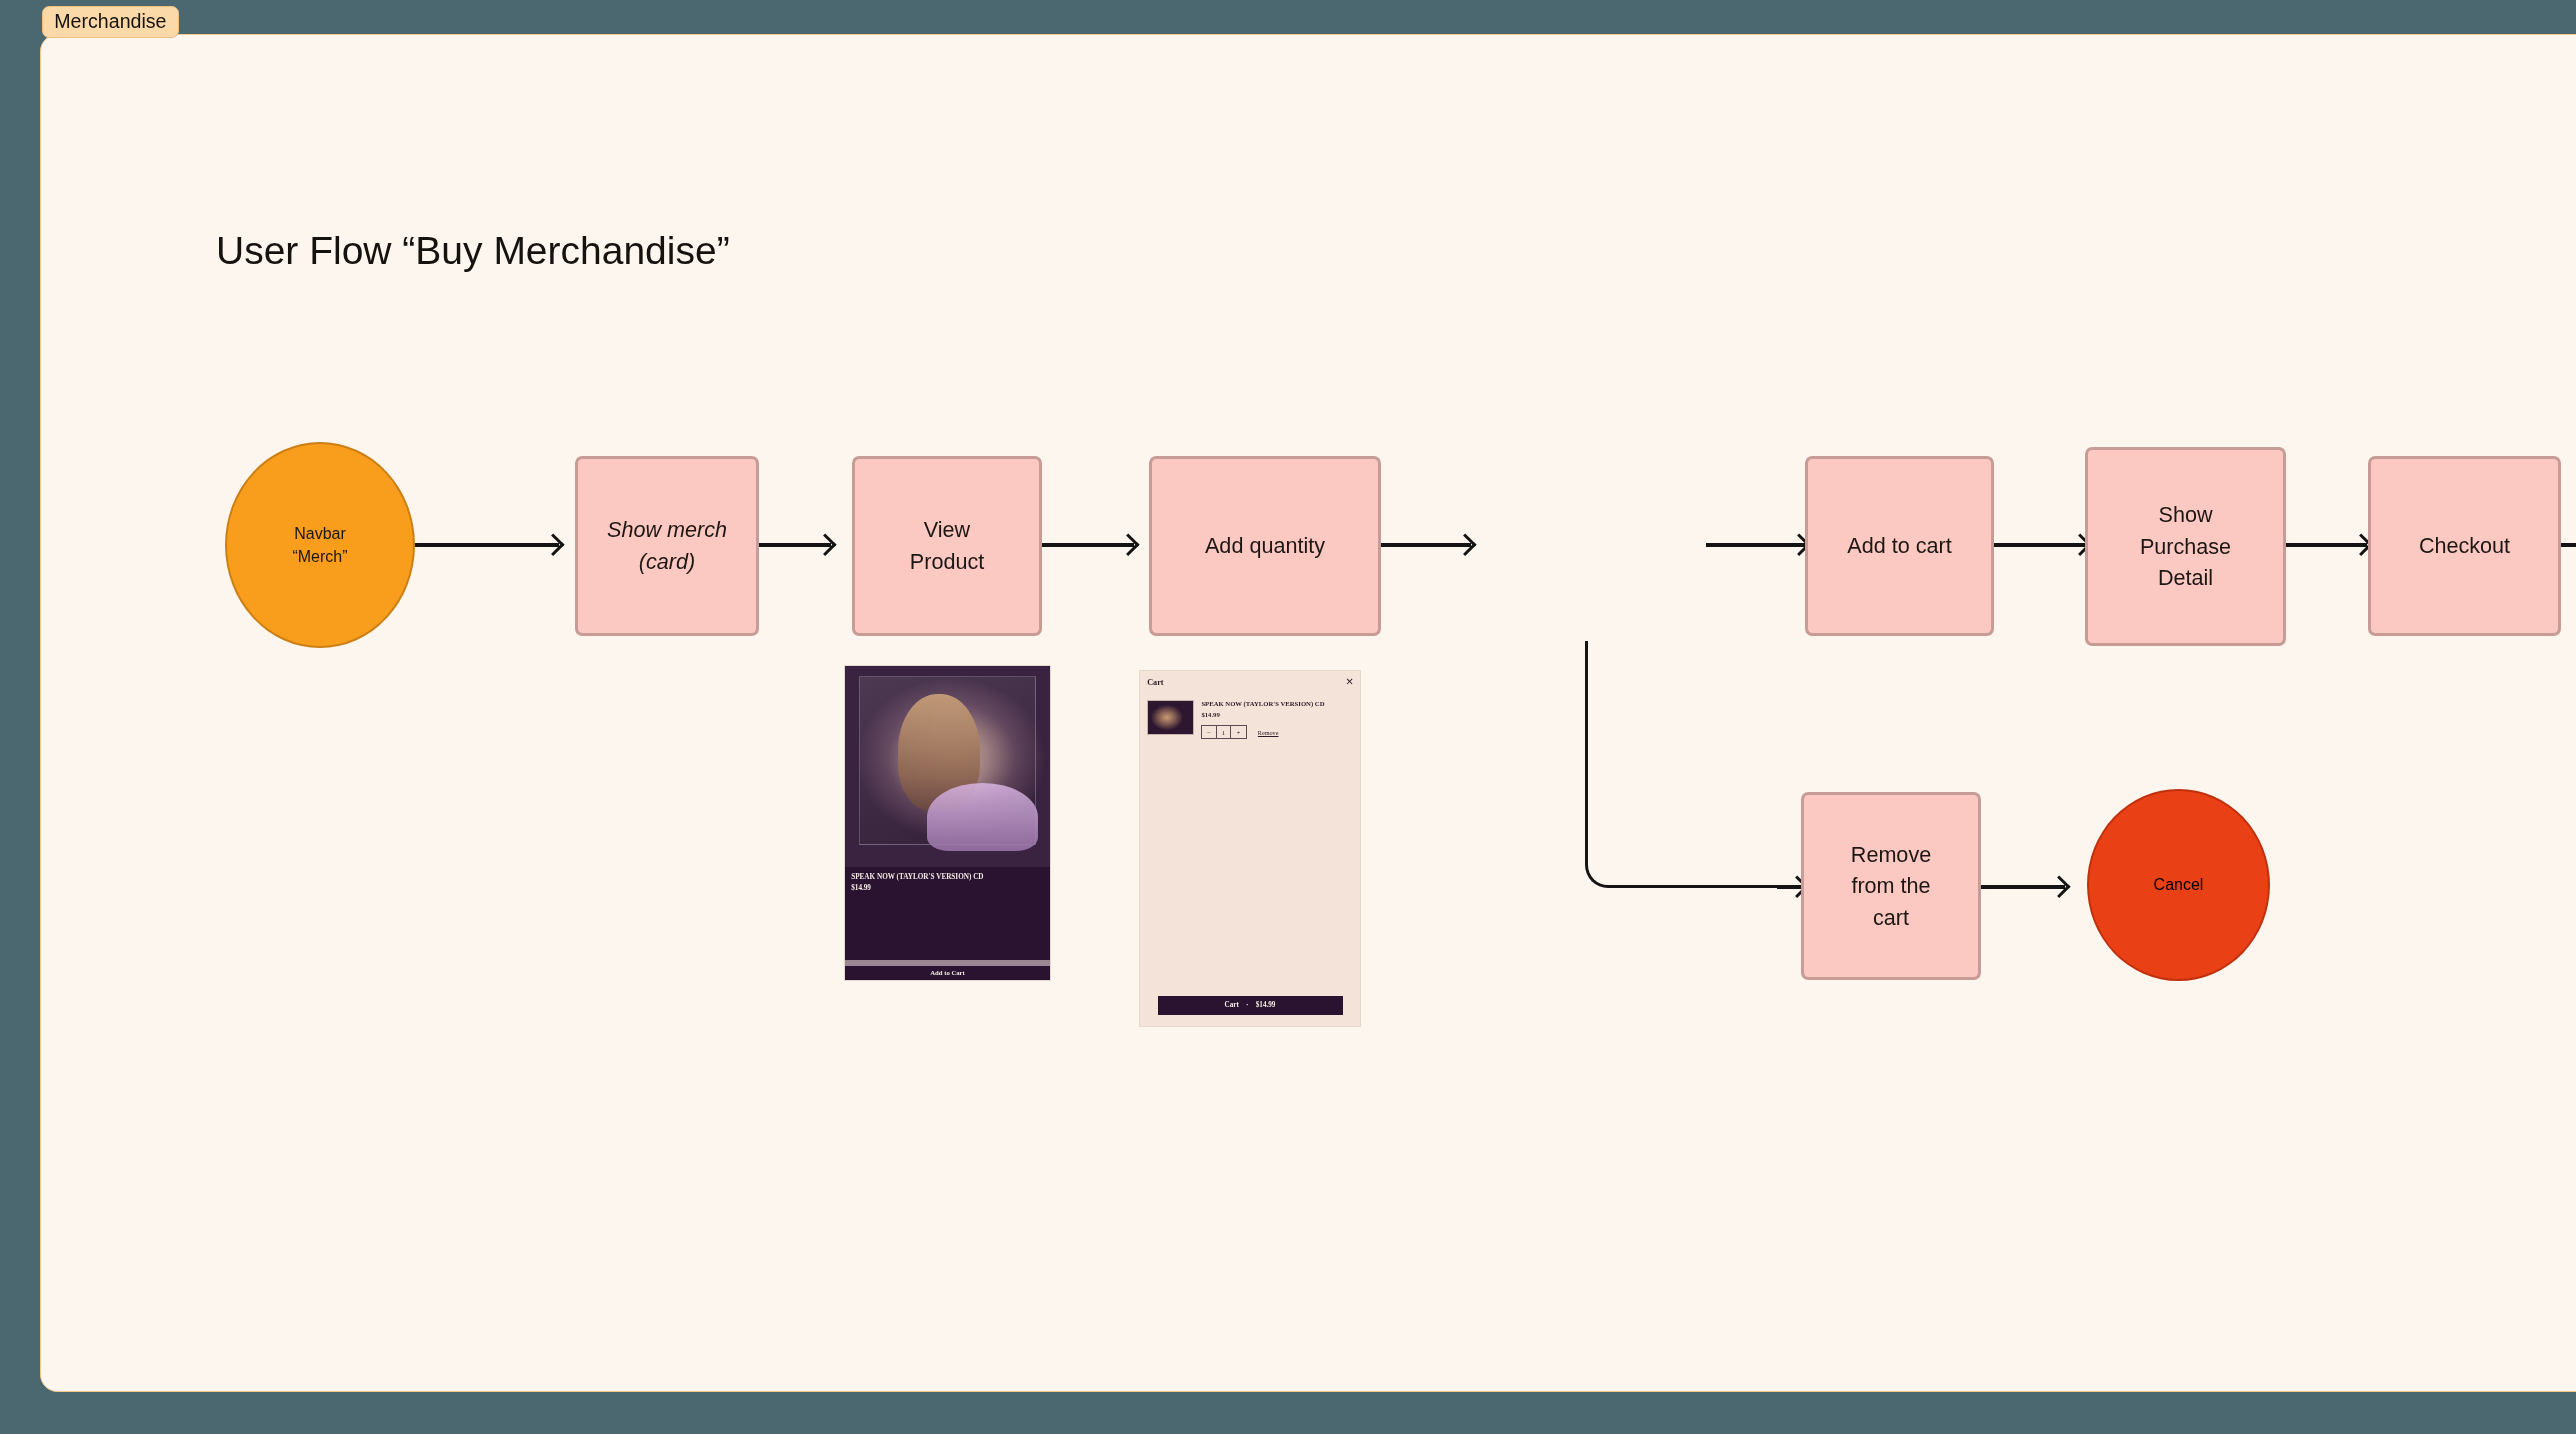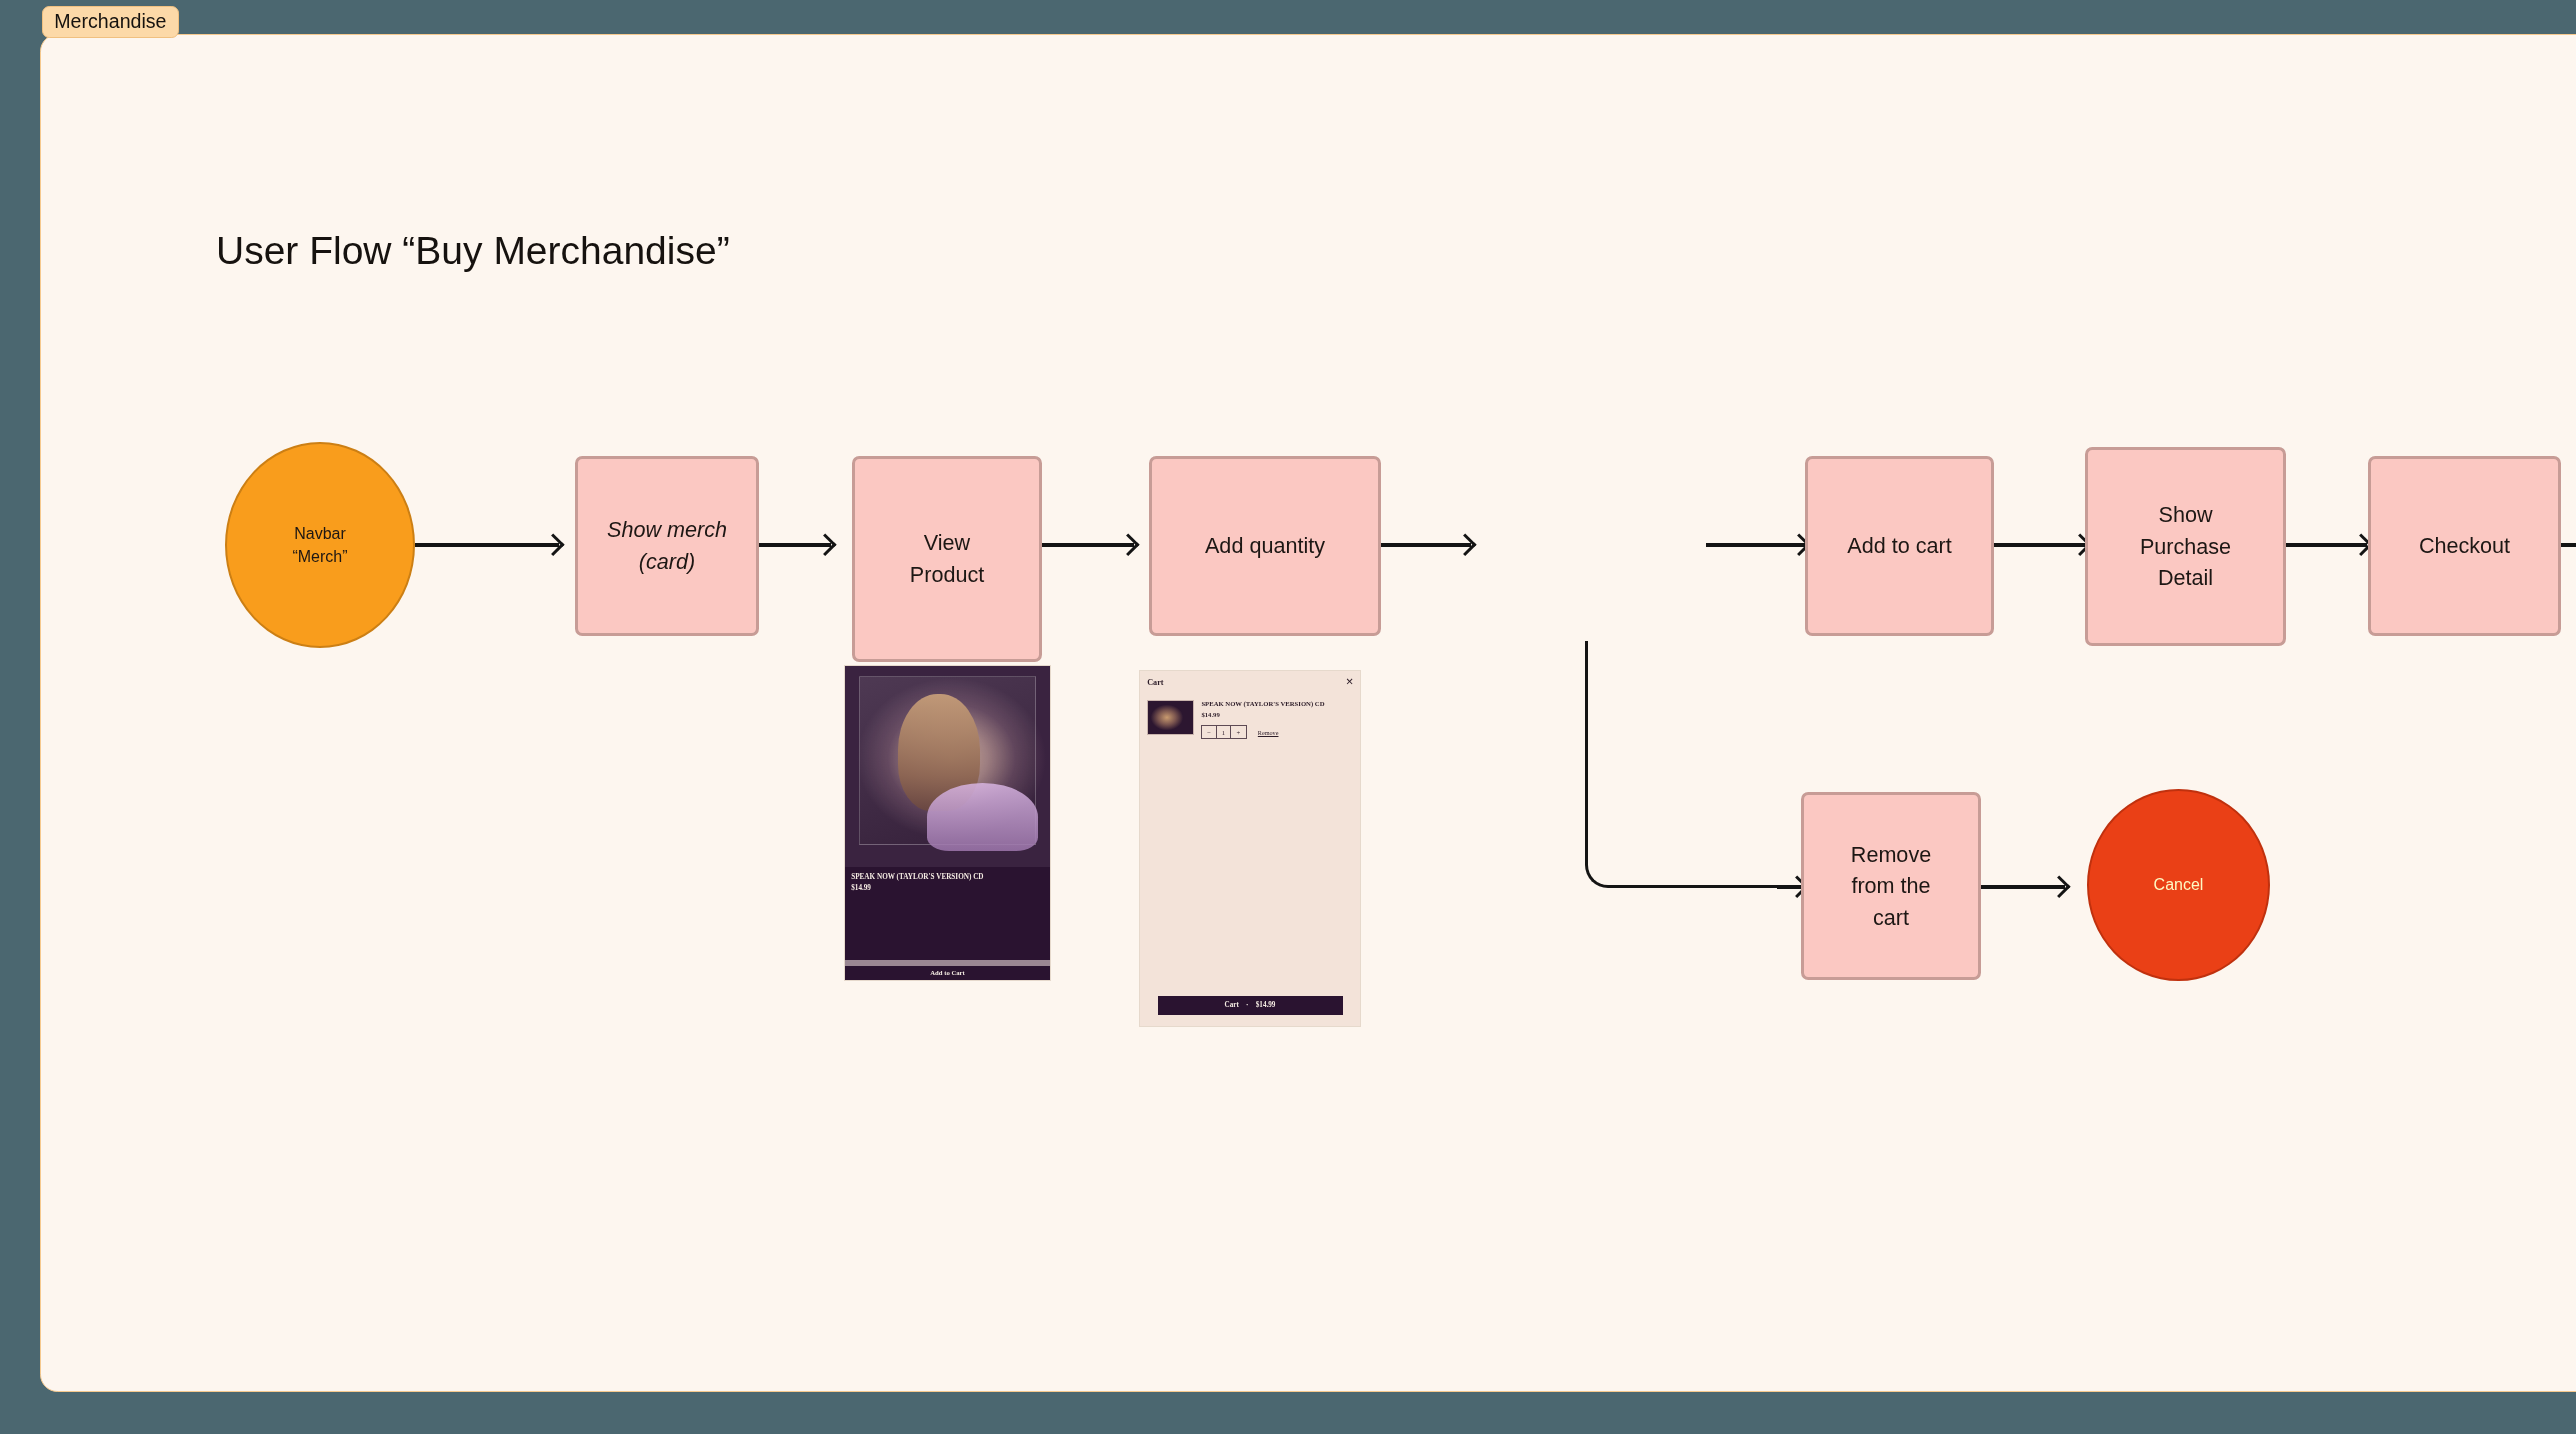--- a/index.html
+++ b/index.html
@@ -57,21 +57,21 @@
     background: #fbc8c2;
     border: 3.1px solid #c79c96;
     border-radius: 7.2px;
     font-size: 21.6px;
   }
   .ellipse {
     border-radius: 50%;
     font-size: 16px;
   }
   .ellipse.start { background: #f99d1c; border: 2.6px solid #cc7f14; }
-  .ellipse.cancel{ background: #ea4016; border: 2.6px solid #c0310e; color:#fef9c3;align-items:center; }
+  .ellipse.cancel{ background: #ea4016; border: 2.6px solid #c0310e; color:#000000;align-items:center; }
 
   .diamond-wrap { position: absolute; }
   .diamond-wrap .dshape {
     position: absolute; inset: 0;
     background: #fbc8c2;
     border: 3.1px solid #c79c96;
     border-radius: 9.3px;
     transform: rotate(45deg);
   }
   .diamond-wrap .dtxt {
@@ -223,21 +223,21 @@
     <div class="node ellipse start" style="left:184px; top:407px; width:190px; height:206px;">
       <div class="lbl" style="white-space:pre-line;">Navbar
 “Merch”</div>
     </div>
 
     <div class="node proc" style="left:534px; top:421px; width:184px; height:180px;">
       <div class="lbl" style="white-space:pre-line;font-style:italic;">Show merch
 (card)</div>
     </div>
 
-    <div class="node proc" style="left:811px; top:421px; width:190px; height:206px;">
+    <div class="node proc" style="left:811px; top:421px; width:190px; height:180px;">
       <div class="lbl" style="white-space:pre-line;">View
 Product</div>
     </div>
 
     <div class="node proc" style="left:1108px; top:421px; width:232px; height:180px;">
       <div class="lbl" style="white-space:pre-line;">Add quantity</div>
     </div>
 
 
     <div class="node proc" style="left:1764px; top:421px; width:189px; height:180px;">

